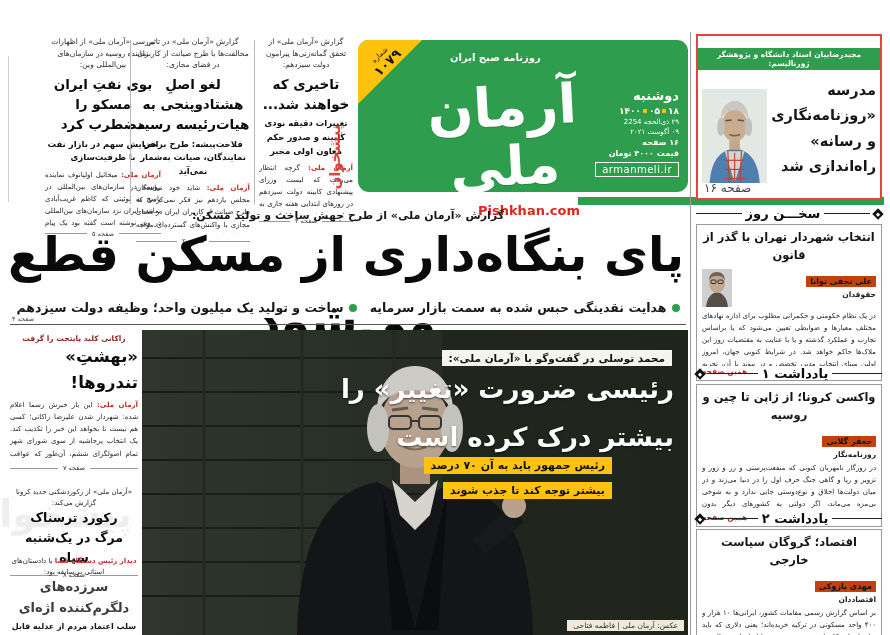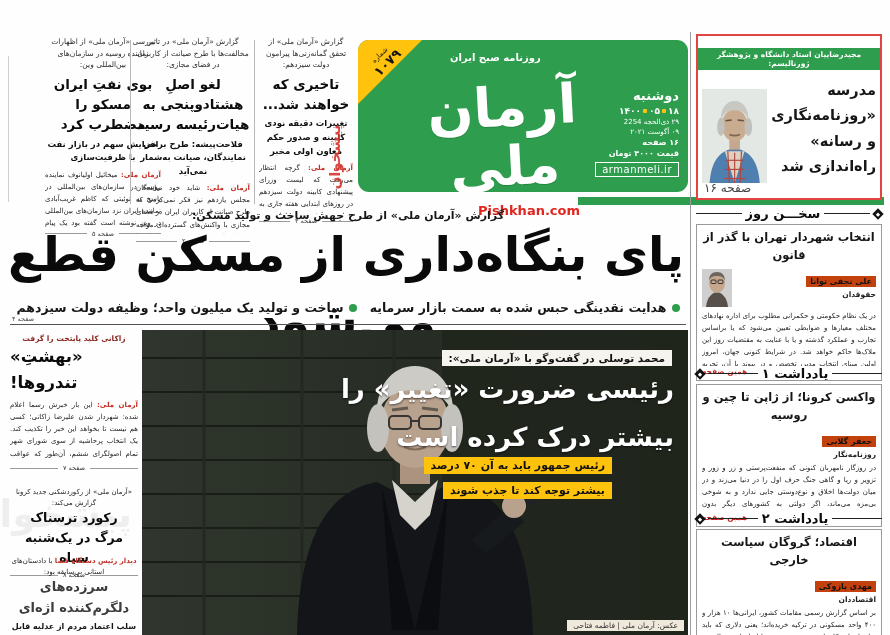--- a/index.html
+++ b/index.html
@@ -49,21 +49,21 @@
            font-weight:bold;letter-spacing:-1px;color:#0a0a0a;line-height:1.4;}
   .lead-bullets{position:absolute;left:10px;top:300px;width:676px;display:flex;justify-content:space-around;}
   .lbul{display:flex;align-items:center;gap:5px;font-size:12.5px;font-weight:bold;justify-content:center;}
   .gdot{width:8px;height:8px;border-radius:50%;background:#2e9e4e;display:inline-block;}
   .lead-rule{position:absolute;left:10px;top:324px;width:676px;border-top:1px solid #555;}
   .lead-page{position:absolute;left:12px;top:315px;font-size:6.5px;color:#444;}
   
   .lblock{position:absolute;width:128px;}
   .lb-kick{font-size:7.5px;text-align:center;line-height:1.5;color:#8c2b25;font-weight:bold;}
   .lb-kick2{font-size:7px;text-align:center;line-height:1.5;color:#222;}
-  .lb-hl1{font-size:16.5px;font-weight:bold;text-align:left;line-height:1.55;color:#0b0b0b;}
+  .lb-hl1{font-size:16.5px;font-weight:bold;text-align:right;line-height:1.55;color:#0b0b0b;}
   .lb-hl2{font-size:12.5px;font-weight:bold;text-align:center;line-height:1.6;color:#0b0b0b;}
   .lb-hl3{font-size:13px;font-weight:bold;text-align:center;line-height:1.6;color:#3d3d3d;}
   .lb-sub{font-size:8px;font-weight:bold;text-align:center;line-height:1.6;margin-top:2px;}
   
   .photo{position:absolute;left:142px;top:330px;width:546px;height:305px;background:#262b23;overflow:hidden;}
   .int-kick{position:absolute;right:16px;top:20px;background:#f6f4ee;color:#111;font-size:10.5px;
             font-weight:bold;padding:2px 7px;}
   .int-hl{position:absolute;right:14px;text-align:right;color:#fff;font-size:26px;font-weight:bold;
           text-shadow:0 1px 2px rgba(0,0,0,.6);white-space:nowrap;}
   .int-hl.l1{top:44px;} .int-hl.l2{top:92px;margin-left:12px;}

